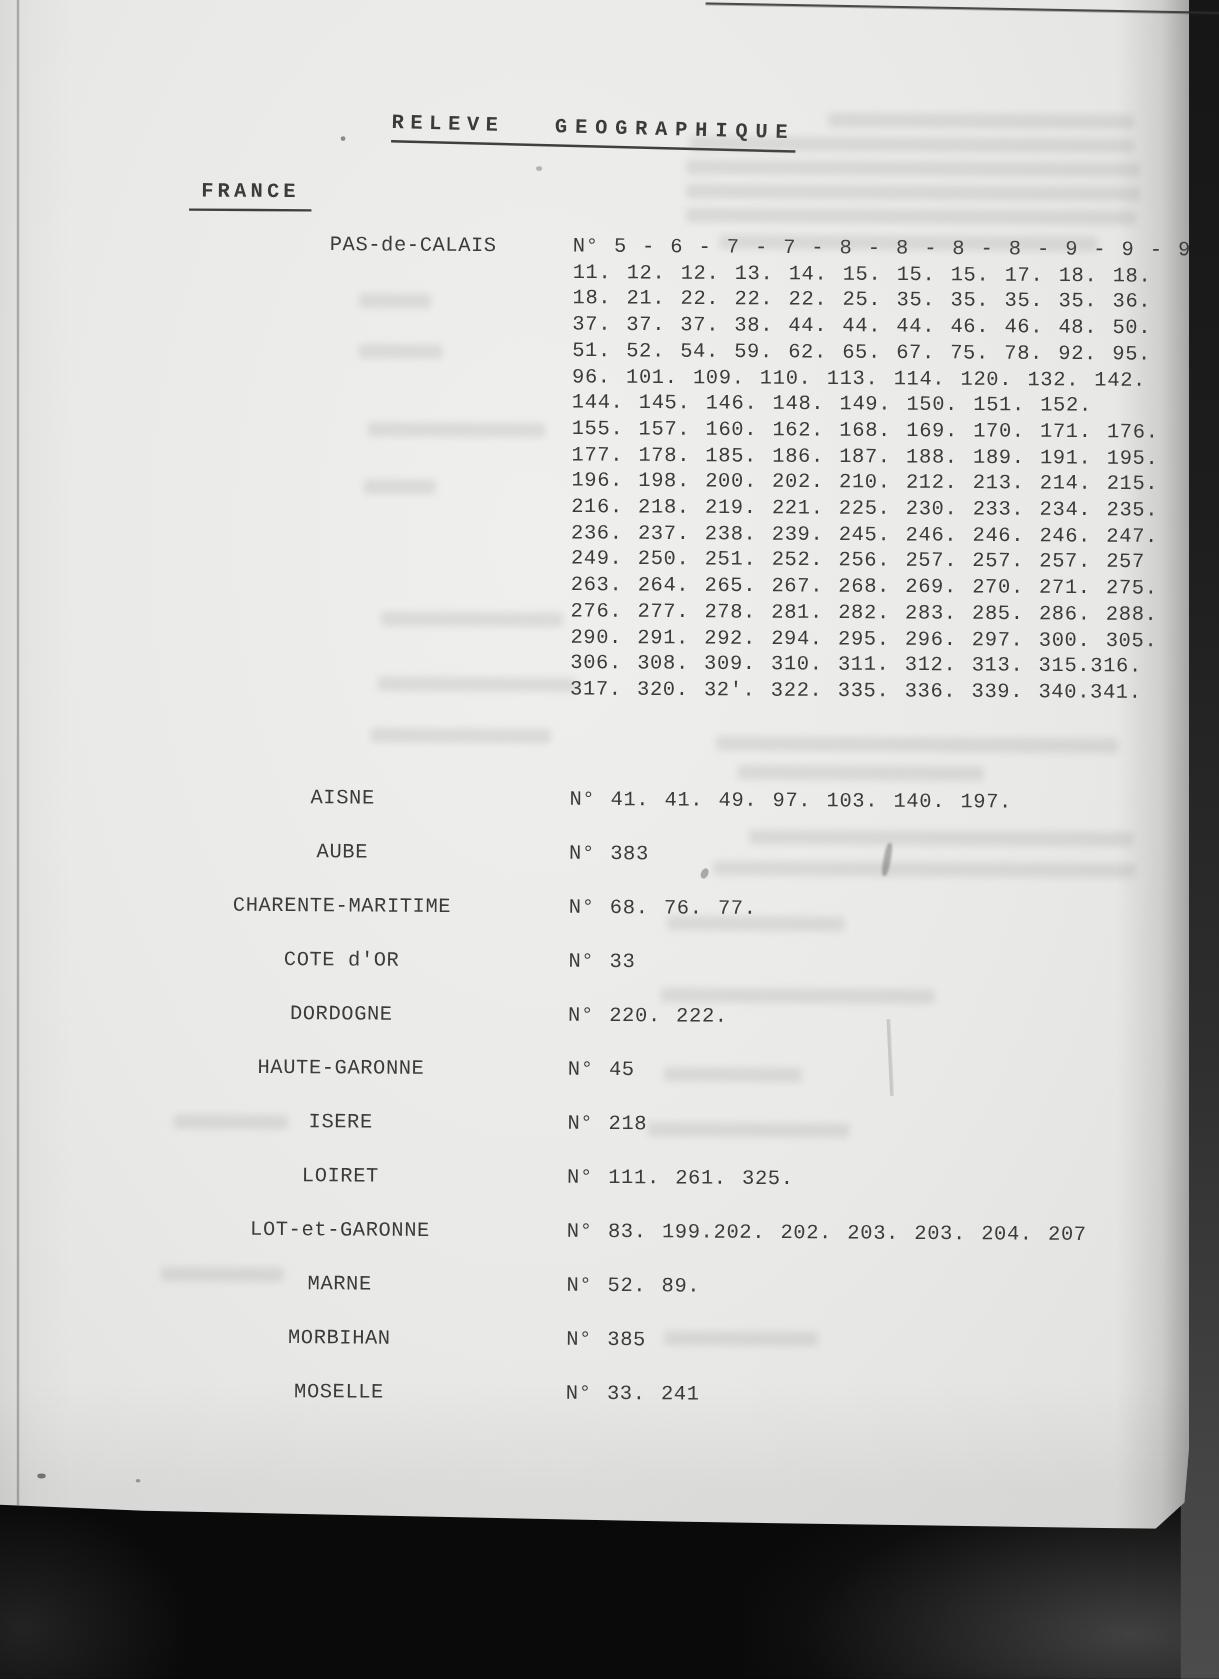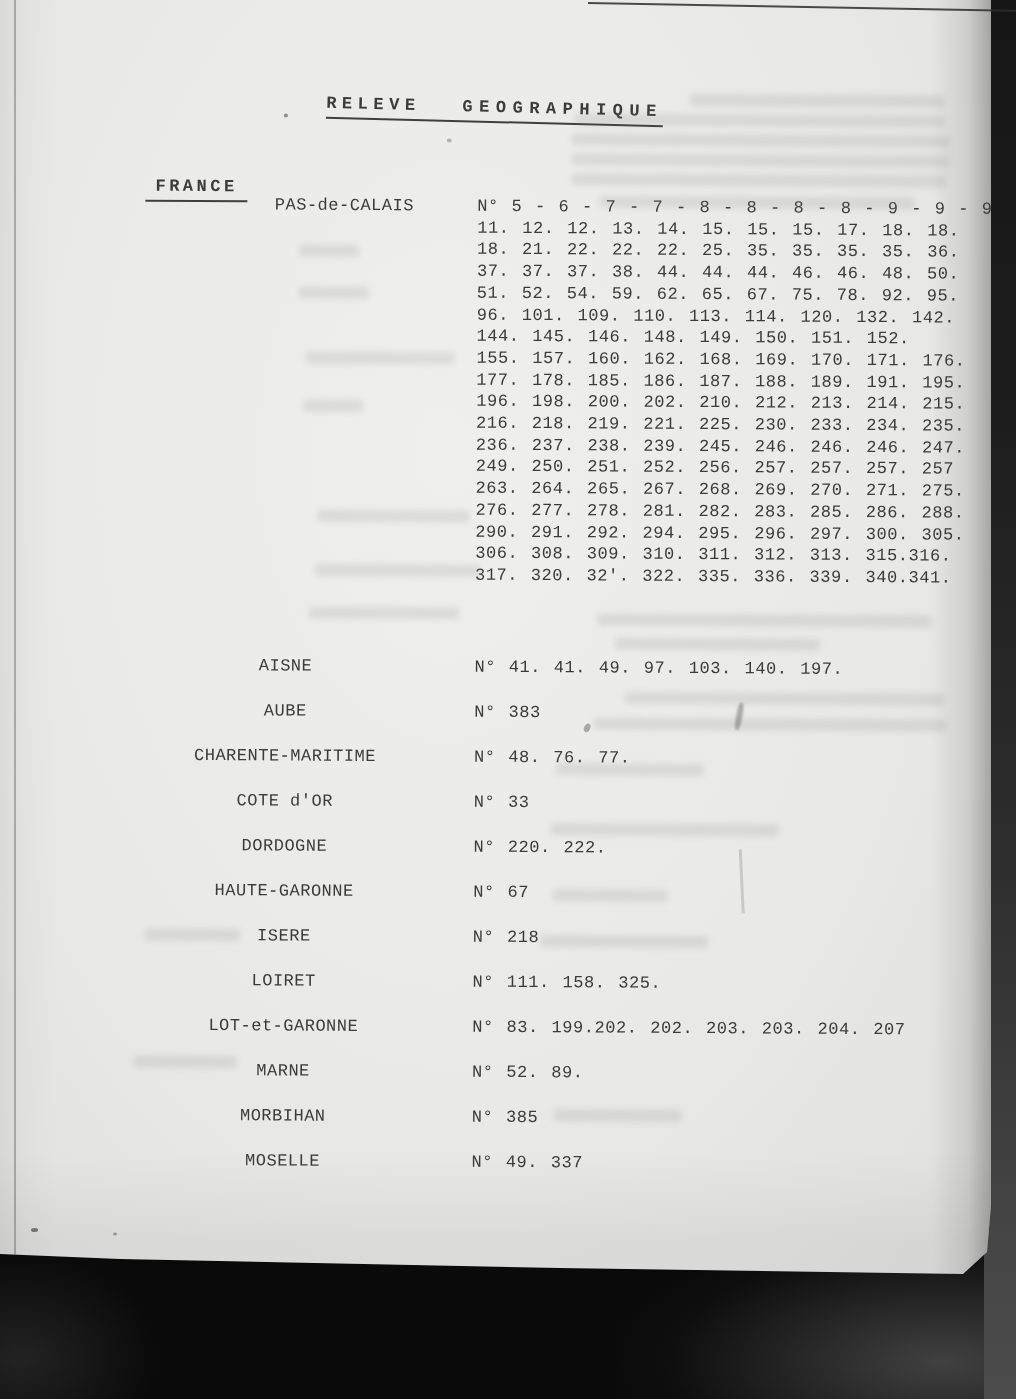--- a/index.html
+++ b/index.html
@@ -38,22 +38,22 @@
   .content{position:absolute;left:0;top:0;width:991px;height:1290px;color:#3b3b3b;
       transform:rotate(.35deg);transform-origin:40px 100px;}
 
   .title-row{position:absolute;left:326px;top:92px;border-bottom:2.2px solid #3f3f3f;
       padding-bottom:4px;white-space:nowrap;transform:rotate(1.1deg);transform-origin:left bottom;
       font-size:17px;font-weight:bold;}
   .title-word1{letter-spacing:5.5px;}
   .title-gap{display:inline-block;width:42px;}
   .title-word2{letter-spacing:6.5px;}
 
-  .country{position:absolute;left:146px;top:150px;border-bottom:2px solid #3f3f3f;
-      padding:0 10px 4px 10px;font-size:17px;font-weight:bold;letter-spacing:3.5px;margin-top:26px;}
+  .country{position:absolute;left:158px;top:150px;border-bottom:2px solid #3f3f3f;
+      padding:0 10px 4px 10px;font-size:17px;font-weight:bold;letter-spacing:3.5px;}
 
   .entries{position:absolute;left:0;top:193px;width:991px;}
   .row{display:flex;align-items:flex-start;margin-bottom:23.3px;}
   .row-multi{margin-bottom:70px;}
   .label{flex:0 0 478px;width:478px;box-sizing:border-box;padding-left:100px;text-align:center;
       font-size:17px;line-height:21.7px;letter-spacing:.5px;white-space:nowrap;}
   .row-multi .label{padding-left:212px;}
   .value{flex:0 0 auto;}
   .vline{font-size:17px;line-height:21.7px;letter-spacing:.55px;word-spacing:2px;white-space:pre;}
 
@@ -116,51 +116,51 @@
           </div>
           <div class="row">
             <div class="label">AUBE</div>
             <div class="value">
               <div class="vline">N° 383</div>
             </div>
           </div>
           <div class="row">
             <div class="label">CHARENTE-MARITIME</div>
             <div class="value">
-              <div class="vline">N° 48. 76. 77.</div>
+              <div class="vline">N° 68. 76. 77.</div>
             </div>
           </div>
           <div class="row">
             <div class="label">COTE d'OR</div>
             <div class="value">
               <div class="vline">N° 33</div>
             </div>
           </div>
           <div class="row">
             <div class="label">DORDOGNE</div>
             <div class="value">
               <div class="vline">N° 220. 222.</div>
             </div>
           </div>
           <div class="row">
             <div class="label">HAUTE-GARONNE</div>
             <div class="value">
-              <div class="vline">N° 67</div>
+              <div class="vline">N° 45</div>
             </div>
           </div>
           <div class="row">
             <div class="label">ISERE</div>
             <div class="value">
               <div class="vline">N° 218</div>
             </div>
           </div>
           <div class="row">
             <div class="label">LOIRET</div>
             <div class="value">
-              <div class="vline">N° 111. 158. 325.</div>
+              <div class="vline">N° 111. 261. 325.</div>
             </div>
           </div>
           <div class="row">
             <div class="label">LOT-et-GARONNE</div>
             <div class="value">
               <div class="vline">N° 83. 199.202. 202. 203. 203. 204. 207</div>
             </div>
           </div>
           <div class="row">
             <div class="label">MARNE</div>
@@ -170,21 +170,21 @@
           </div>
           <div class="row">
             <div class="label">MORBIHAN</div>
             <div class="value">
               <div class="vline">N° 385</div>
             </div>
           </div>
           <div class="row">
             <div class="label">MOSELLE</div>
             <div class="value">
-              <div class="vline">N° 49. 337</div>
+              <div class="vline">N° 33. 241</div>
             </div>
           </div>
         </div>
 
       <div id="ghosts">
           <div class="ghost" style="left: 690px; top: 90px; width: 255px;"></div>
           <div class="ghost" style="left: 575px; top: 110px; width: 370px;"></div>
           <div class="ghost" style="left: 572px; top: 130px; width: 378px;"></div>
           <div class="ghost" style="left: 572px; top: 150px; width: 378px;"></div>
           <div class="ghost" style="left: 572px; top: 170px; width: 375px;"></div>

